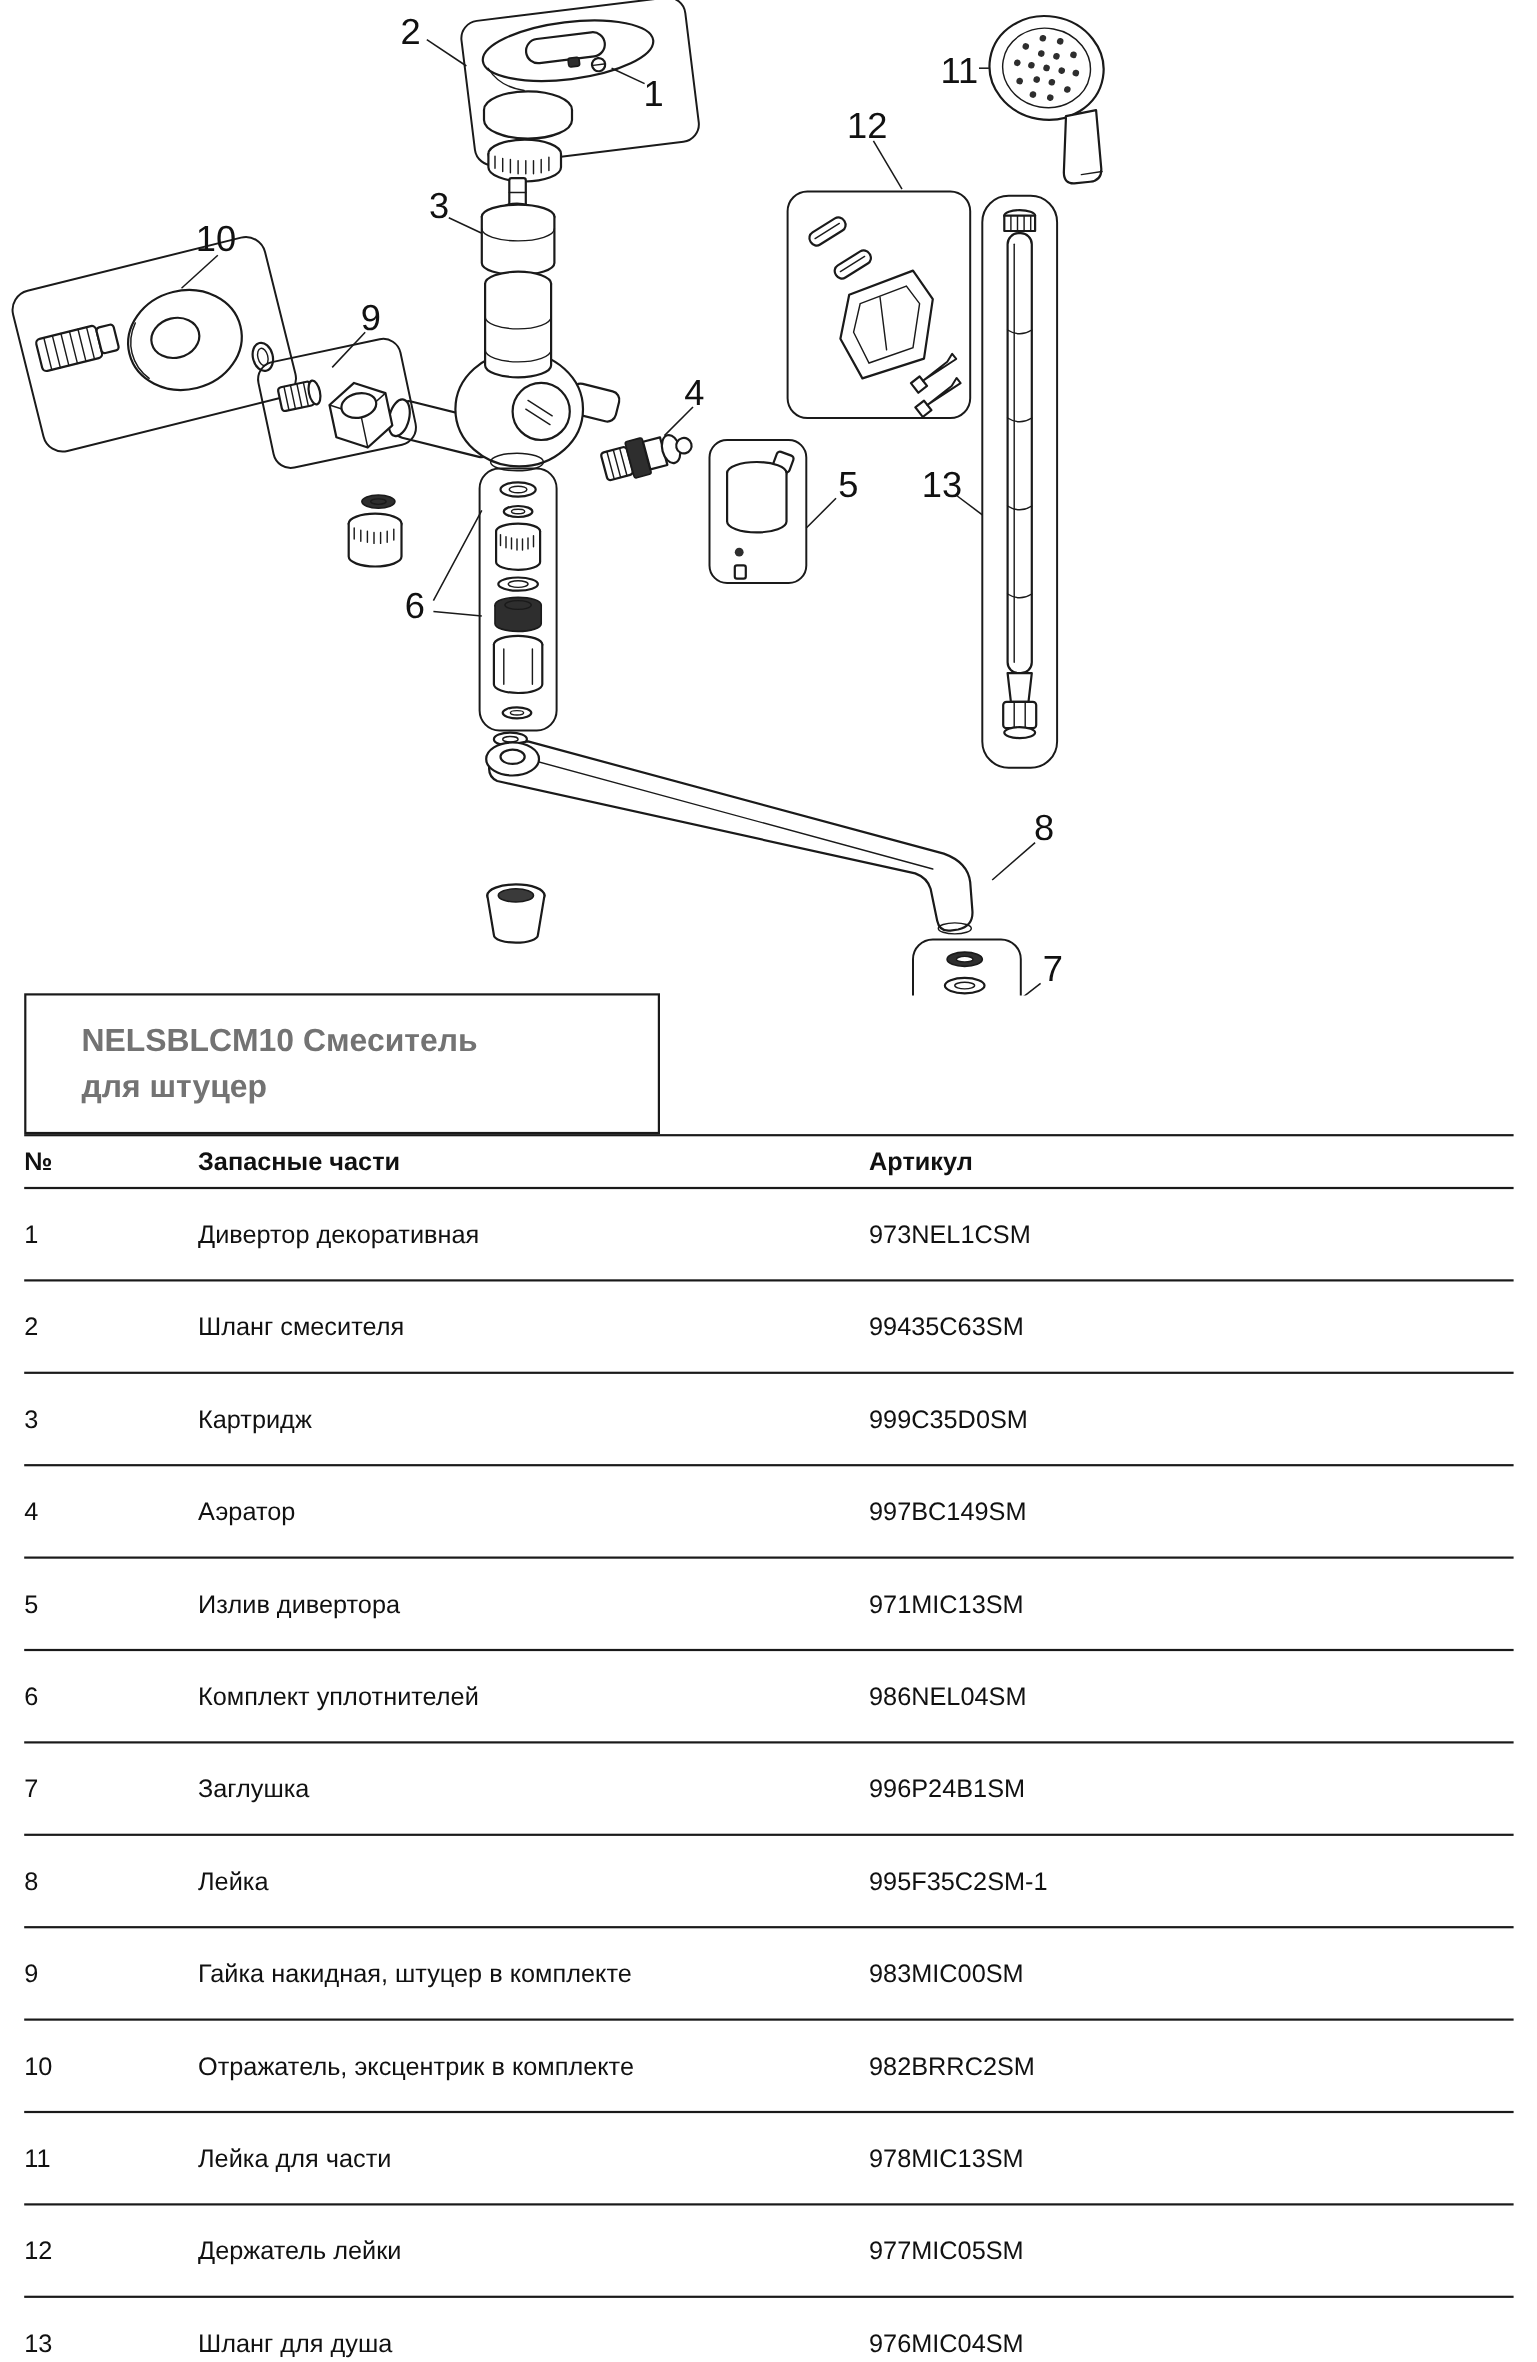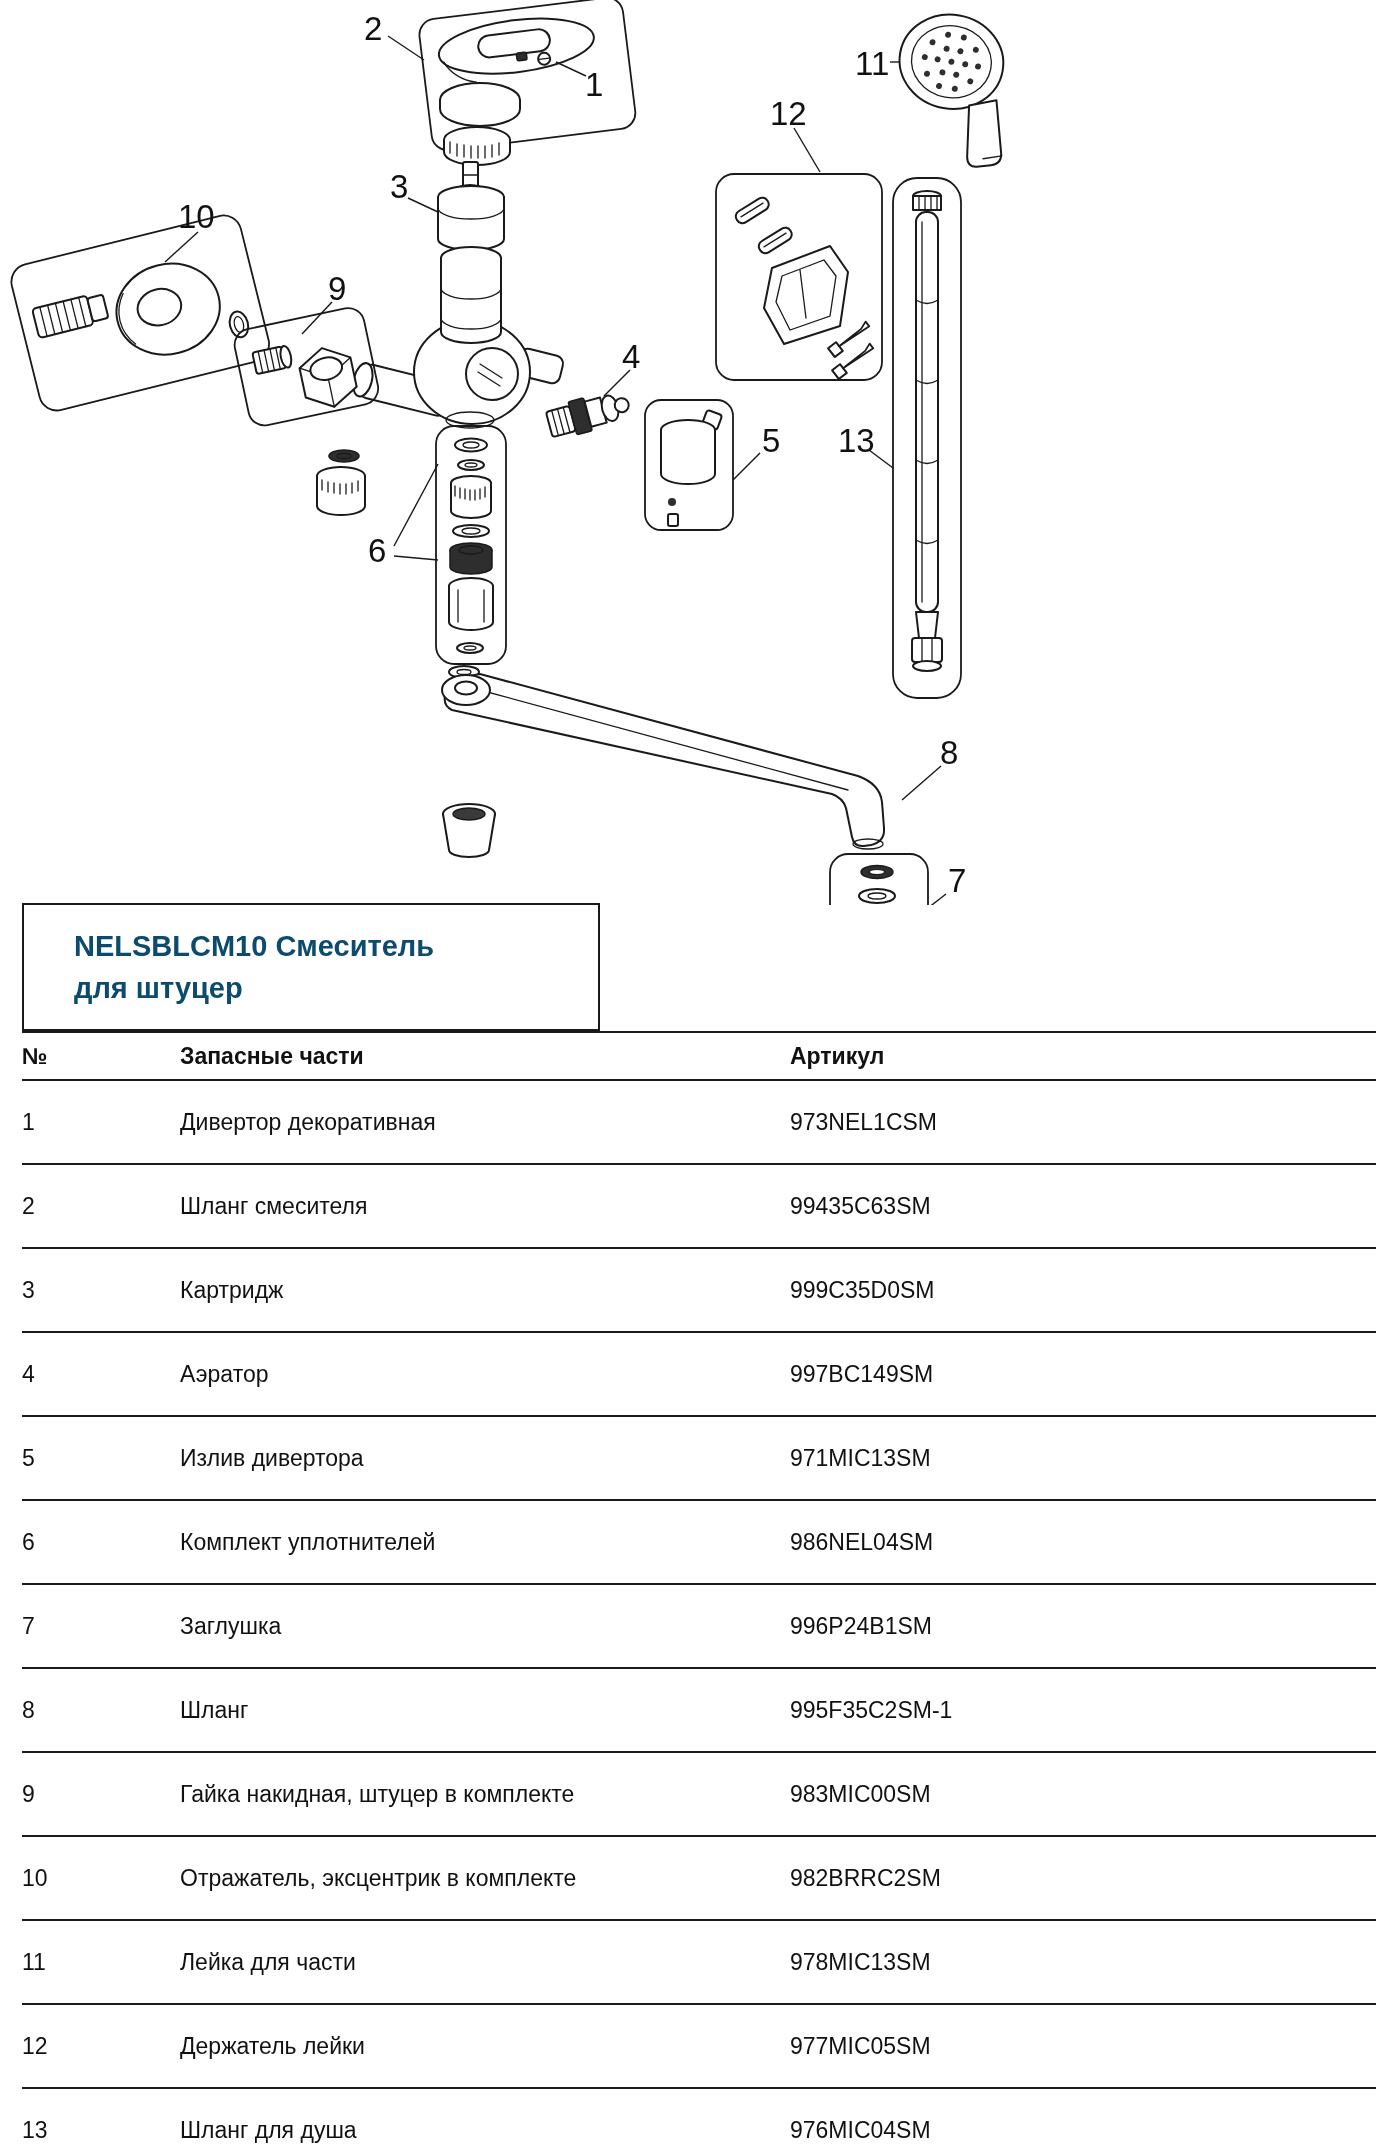--- a/index.html
+++ b/index.html
@@ -18,21 +18,21 @@
   .d-box    { stroke:#1a1a1a; stroke-width:1.8; fill:none; }
   .dot      { fill:#2e2e2e; stroke:none; }
   .callout  { font-size:33px; fill:#111; font-family:"Liberation Sans", sans-serif; }
   .leader   { stroke:#1a1a1a; stroke-width:1.4; fill:none; }
 
   .title-box {
     position:absolute; left:22px; top:903px; width:578px; height:128px;
     border:2px solid #1a1a1a; box-sizing:border-box;
     padding:20px 0 0 50px;
   }
-  .title-line { font-size:29px; font-weight:bold; line-height:1.45; color:#0c4a6e; }
+  .title-line { font-size:29px; font-weight:bold; line-height:1.45; color:#737373; }
 
   table.parts {
     position:absolute; left:22px; top:1031px; width:1354px;
     border-collapse:collapse; table-layout:fixed;
     font-size:23px; color:#111;
   }
   table.parts td, table.parts th { border-top:2px solid #1a1a1a; vertical-align:middle; text-align:left; font-weight:normal; padding:0; }
   table.parts tr.hdr td { height:46px; font-weight:bold; }
   table.parts tr.row td { height:82px; }
   table.parts tr.last td { border-bottom:2px solid #1a1a1a; }
@@ -329,21 +329,21 @@
         <td class="col-name">Комплект уплотнителей</td>
         <td class="col-art">986NEL04SM</td>
       </tr>
       <tr class="row">
         <td class="col-num">7</td>
         <td class="col-name">Заглушка</td>
         <td class="col-art">996P24B1SM</td>
       </tr>
       <tr class="row">
         <td class="col-num">8</td>
-        <td class="col-name">Шланг</td>
+        <td class="col-name">Лейка</td>
         <td class="col-art">995F35C2SM-1</td>
       </tr>
       <tr class="row">
         <td class="col-num">9</td>
         <td class="col-name">Гайка накидная, штуцер в комплекте</td>
         <td class="col-art">983MIC00SM</td>
       </tr>
       <tr class="row">
         <td class="col-num">10</td>
         <td class="col-name">Отражатель, эксцентрик в комплекте</td>

